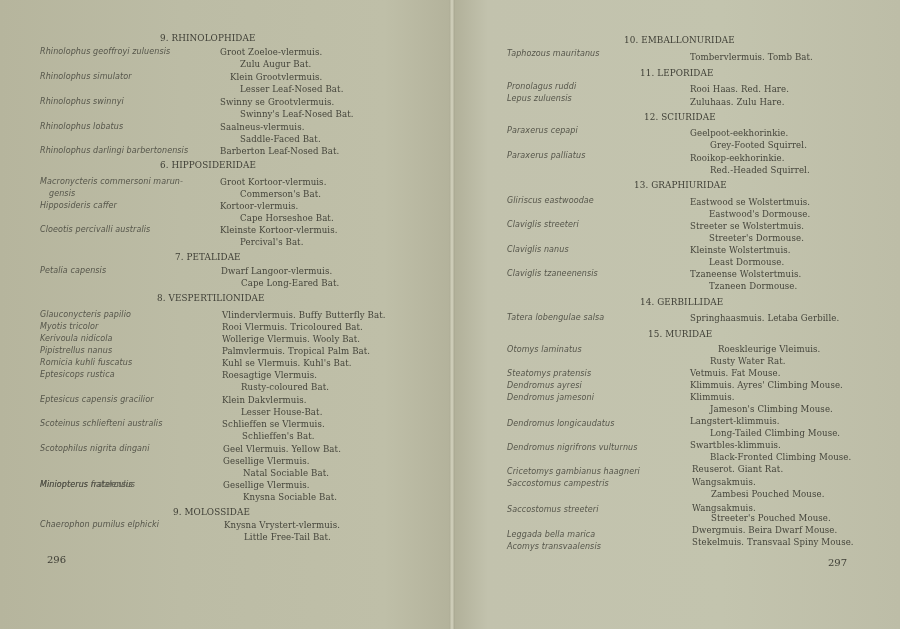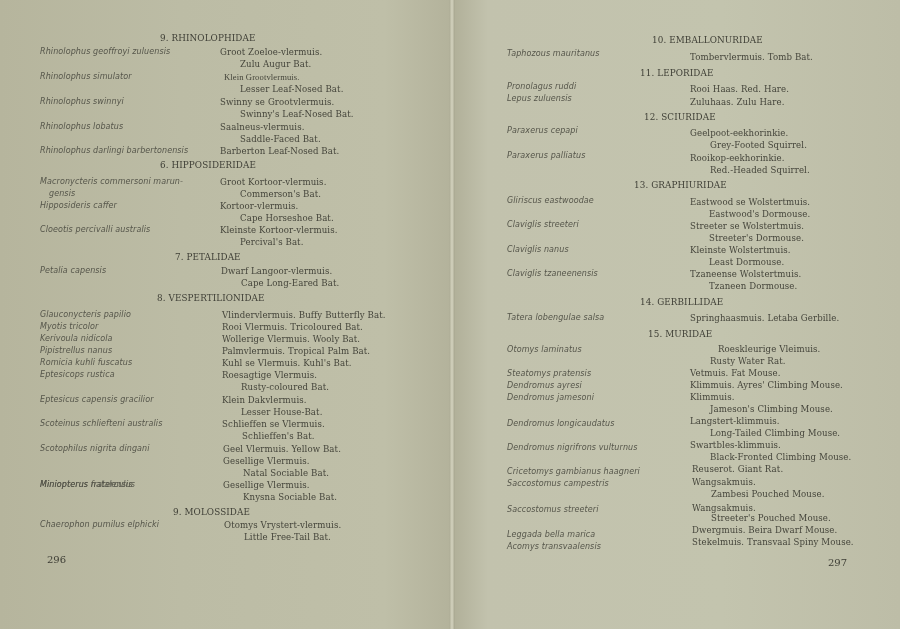--- a/index.html
+++ b/index.html
@@ -28,21 +28,21 @@
 <div class="gutter"></div>
 
 <div class="pnum" style="left:47px; top:554px;">296</div>
 <div class="pnum" style="left:828px; top:557px;">297</div>
 
 <div class="line fam" style="left: 160px; top: 33px;">9.  RHINOLOPHIDAE</div>
 <div class="line sci" style="left: 40px; top: 47px;">Rhinolophus geoffroyi zuluensis</div>
 <div class="line common" style="left: 220px; top: 47px;">Groot  Zoeloe-vlermuis.</div>
 <div class="line common" style="left: 240px; top: 59px;">Zulu  Augur  Bat.</div>
 <div class="line sci" style="left: 40px; top: 72px;">Rhinolophus simulator</div>
-<div class="line common" style="left: 224px; top: 72px; font-family: Liberation Serif, serif;">Klein  Grootvlermuis.</div>
+<div class="line common" style="left: 230px; top: 72px;">Klein  Grootvlermuis.</div>
 <div class="line common" style="left: 240px; top: 84px;">Lesser  Leaf-Nosed  Bat.</div>
 <div class="line sci" style="left: 40px; top: 97px;">Rhinolophus swinnyi</div>
 <div class="line common" style="left: 220px; top: 97px;">Swinny  se  Grootvlermuis.</div>
 <div class="line common" style="left: 240px; top: 109px;">Swinny's Leaf-Nosed Bat.</div>
 <div class="line sci" style="left: 40px; top: 122px;">Rhinolophus lobatus</div>
 <div class="line common" style="left: 220px; top: 122px;">Saalneus-vlermuis.</div>
 <div class="line common" style="left: 240px; top: 134px;">Saddle-Faced  Bat.</div>
 <div class="line sci" style="left: 40px; top: 146px;">Rhinolophus darlingi barbertonensis</div>
 <div class="line common" style="left: 220px; top: 146px;">Barberton  Leaf-Nosed  Bat.</div>
 <div class="line fam" style="left: 160px; top: 160px;">6.  HIPPOSIDERIDAE</div>
@@ -83,23 +83,23 @@
 <div class="line sci" style="left: 40px; top: 444px;">Scotophilus nigrita dingani</div>
 <div class="line common" style="left: 223px; top: 444px;">Geel  Vlermuis.  Yellow  Bat.</div>
 <div class="line sci" style="left: 40px; top: 480px; text-align: right;">Miniopterus natalensis</div>
 <div class="line common" style="left: 223px; top: 456px;">Gesellige  Vlermuis.</div>
 <div class="line common" style="left: 243px; top: 468px;">Natal  Sociable  Bat.</div>
 <div class="line sci" style="left: 40px; top: 480px;">Miniopterus fraterculus</div>
 <div class="line common" style="left: 223px; top: 480px;">Gesellige  Vlermuis.</div>
 <div class="line common" style="left: 243px; top: 492px;">Knysna  Sociable  Bat.</div>
 <div class="line fam" style="left: 173px; top: 507px;">9.  MOLOSSIDAE</div>
 <div class="line sci" style="left: 40px; top: 520px;">Chaerophon pumilus elphicki</div>
-<div class="line common" style="left: 224px; top: 520px;">Otomys  Vrystert-vlermuis.</div>
+<div class="line common" style="left: 224px; top: 520px;">Knysna  Vrystert-vlermuis.</div>
 <div class="line common" style="left: 244px; top: 532px;">Little  Free-Tail  Bat.</div>
-<div class="line fam" style="left: 652px; top: 35px; text-align: right;">10.  EMBALLONURIDAE</div>
+<div class="line fam" style="left: 624px; top: 35px; text-align: right;">10.  EMBALLONURIDAE</div>
 <div class="line sci" style="left: 507px; top: 49px;">Taphozous mauritanus</div>
 <div class="line common" style="left: 690px; top: 52px;">Tombervlermuis.  Tomb  Bat.</div>
 <div class="line fam" style="left: 640px; top: 68px;">11.  LEPORIDAE</div>
 <div class="line sci" style="left: 507px; top: 82px;">Pronolagus ruddi</div>
 <div class="line common" style="left: 690px; top: 84px;">Rooi  Haas.   Red.  Hare.</div>
 <div class="line sci" style="left: 507px; top: 94px;">Lepus zuluensis</div>
 <div class="line common" style="left: 690px; top: 97px;">Zuluhaas.   Zulu  Hare.</div>
 <div class="line fam" style="left: 644px; top: 112px;">12.  SCIURIDAE</div>
 <div class="line sci" style="left: 507px; top: 126px;">Paraxerus cepapi</div>
 <div class="line common" style="left: 690px; top: 128px;">Geelpoot-eekhorinkie.</div>

